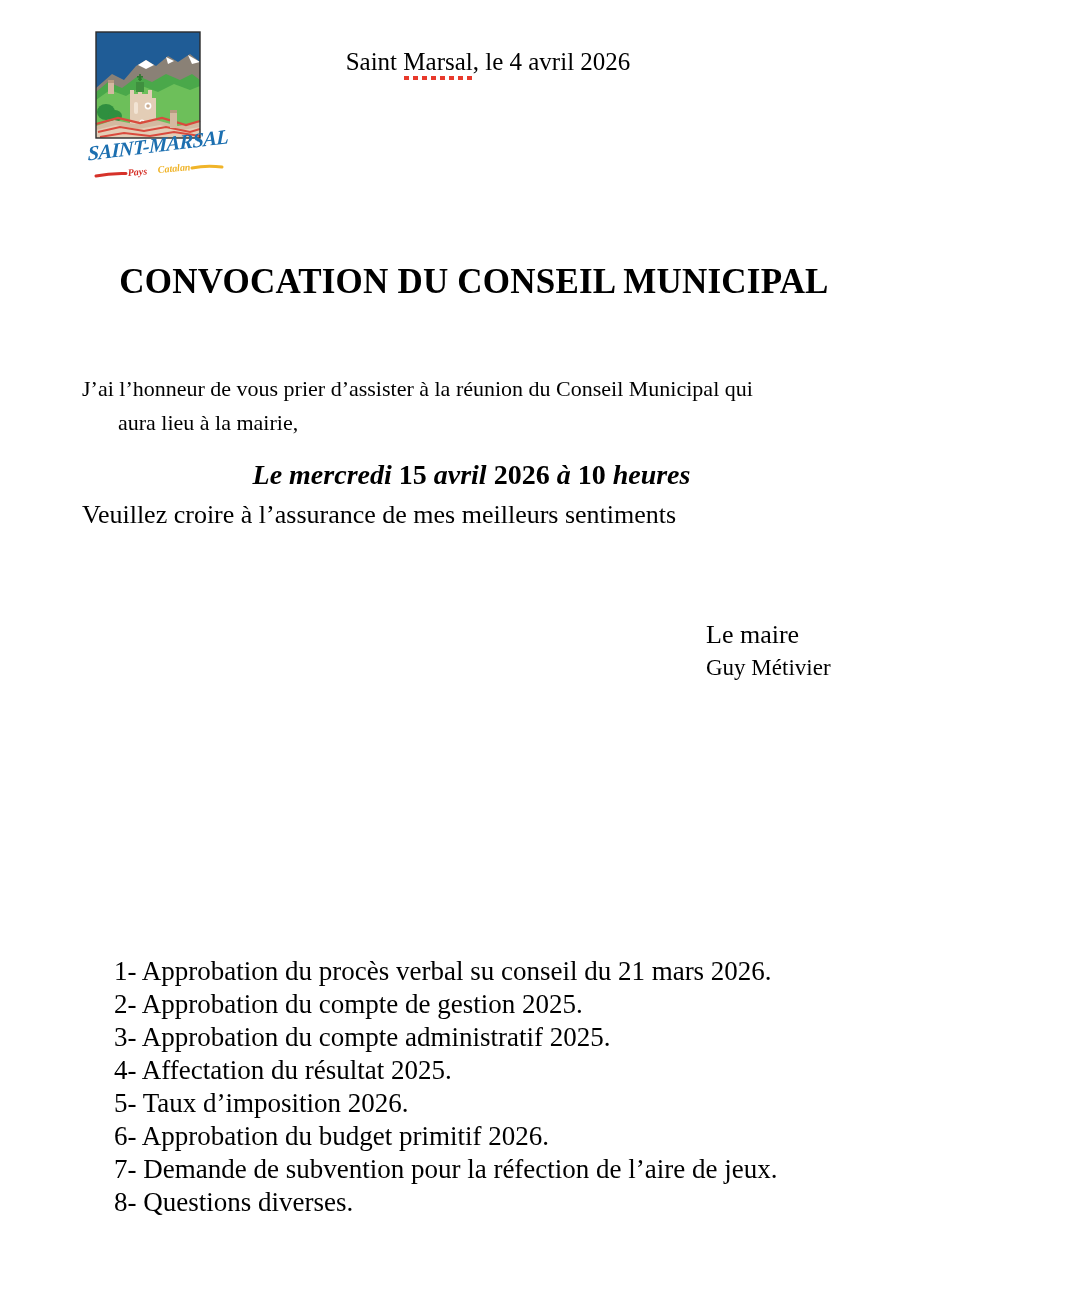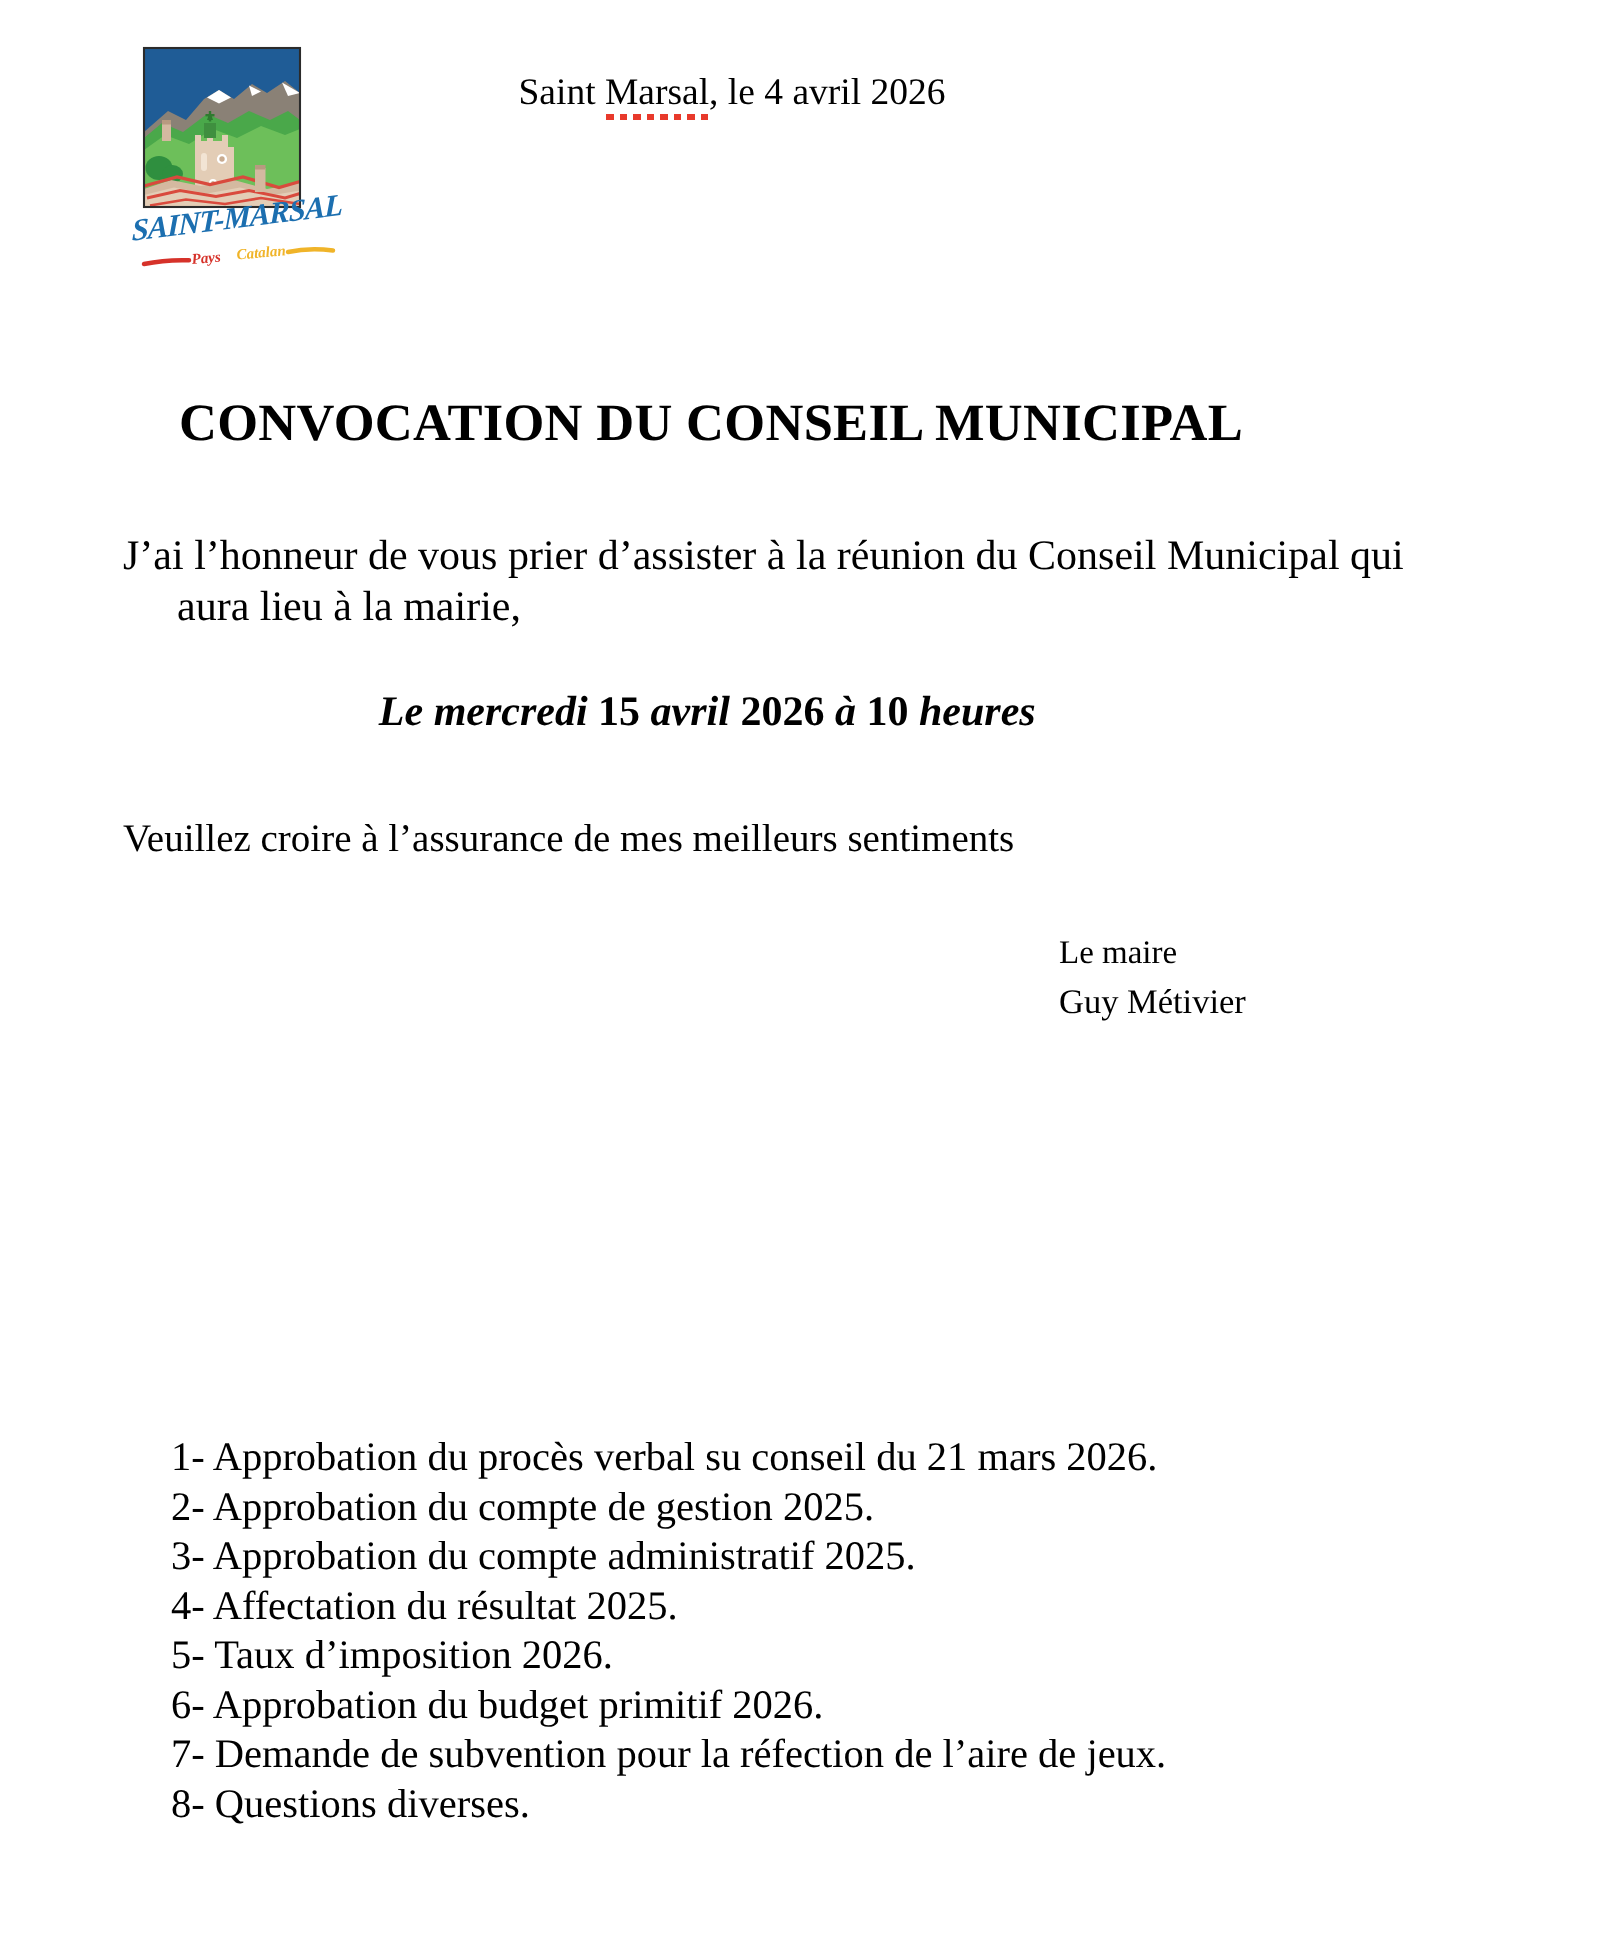--- a/index.html
+++ b/index.html
@@ -80,23 +80,23 @@
     text-align: center;
     font-size: 35px;
     font-weight: bold;
     letter-spacing: 0.2px;
   }
 
   
   .intro {
     position: absolute;
     left: 82px;
-    top: 354px;
+    top: 372px;
     width: 898px;
-    font-size: 28px;
+    font-size: 22px;
     line-height: 34px;
     text-align: justify;
     text-justify: inter-word;
   }
   .intro .lastline {
     display: block;
     text-align: left;
     margin-left: 36px;
   }
 
@@ -110,35 +110,35 @@
     font-weight: bold;
     padding-left: 35px;
     box-sizing: border-box;
   }
   .meeting-line .it { font-style: italic; }
   .meeting-line .up { font-style: normal; }
 
   .closing {
     position: absolute;
     left: 82px;
-    top: 542px;
+    top: 498px;
     width: 898px;
     font-size: 26px;
     line-height: 34px;
   }
 
   
   .signature {
     position: absolute;
     left: 706px;
     top: 618px;
     width: 300px;
   }
   .sig-role {
-    font-size: 22px;
+    font-size: 26px;
     line-height: 34px;
   }
   .sig-name {
     font-size: 23px;
     line-height: 32px;
   }
 
   
   .agenda-title {
     position: absolute;

